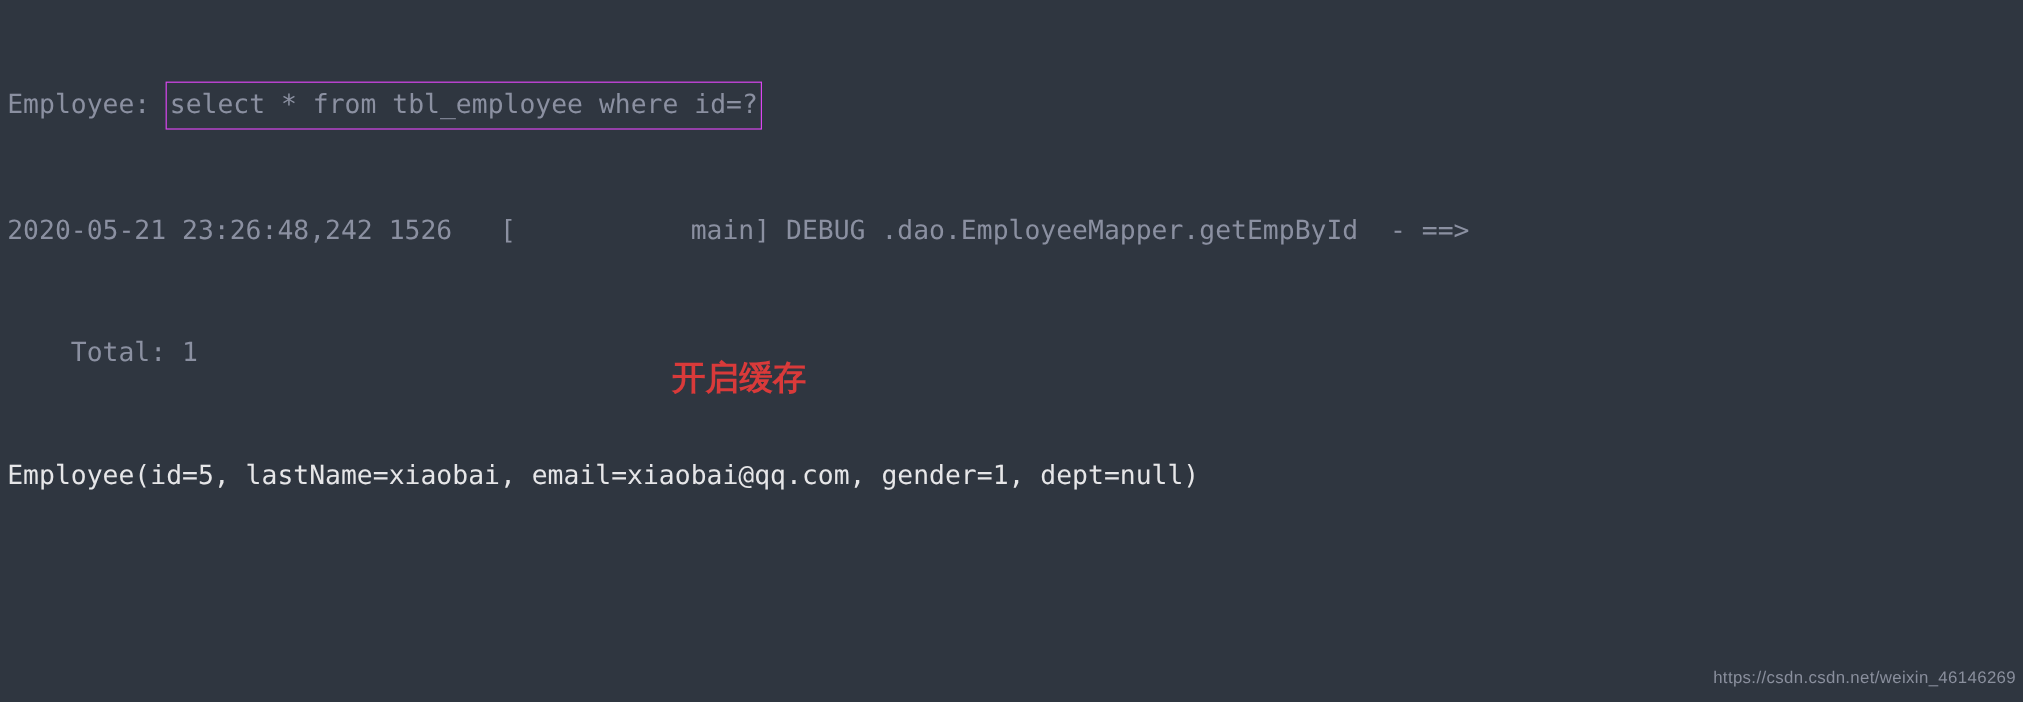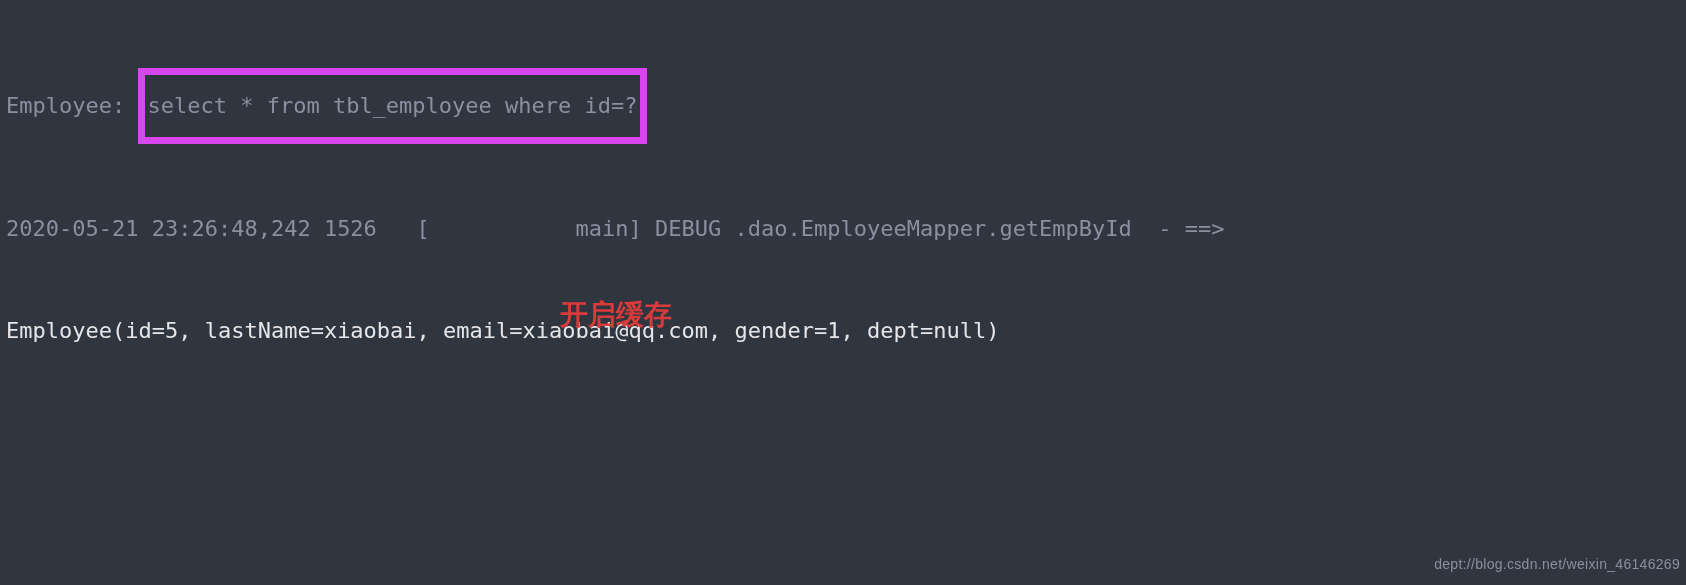--- a/index.html
+++ b/index.html
@@ -17,22 +17,22 @@
   }
   .console {
     position: relative;
     white-space: pre;
     padding: 0 6px;
   }
   .row { display: block; }
   .faded { color: #8b90a1; }
   .bright { color: #e6e6e8; }
   .box-red {
-    border: 7px solid #d946ef;
-    padding: 16px 2px;
+    border: 1px solid #d946ef;
+    padding: 4px 2px;
     display: inline-block;
     line-height: 30px;
     box-sizing: border-box;
   }
   .annotation {
     position: absolute;
     color: #d93a3a;
     font-family: "PingFang SC","Microsoft YaHei",sans-serif;
     font-size: 28px;
     font-weight: 600;
@@ -48,27 +48,28 @@
     font-family: "Arial", sans-serif;
     letter-spacing: 0.3px;
   }
 </style>
 </head>
 <body>
 
 <div class="console">
   <span class="row"><span class="faded">Employee: </span><span class="box-red faded">select * from tbl_employee where id=?</span></span>
   <span class="row faded">2020-05-21 23:26:48,242 1526   [           main] DEBUG .dao.EmployeeMapper.getEmpById  - ==&gt; </span>
+  <span class="row faded">    Total: 1</span>
   <span class="row bright">Employee(id=5, lastName=xiaobai, email=xiaobai@qq.com, gender=1, dept=null)</span>
   
   
   
   
   
   
   
   
   
   
 </div>
 
 <div class="annotation">开启缓存</div>
-<div class="watermark">dept://blog.csdn.net/weixin_46146269</div>
+<div class="watermark">https://csdn.csdn.net/weixin_46146269</div>
 
 </body></html>

